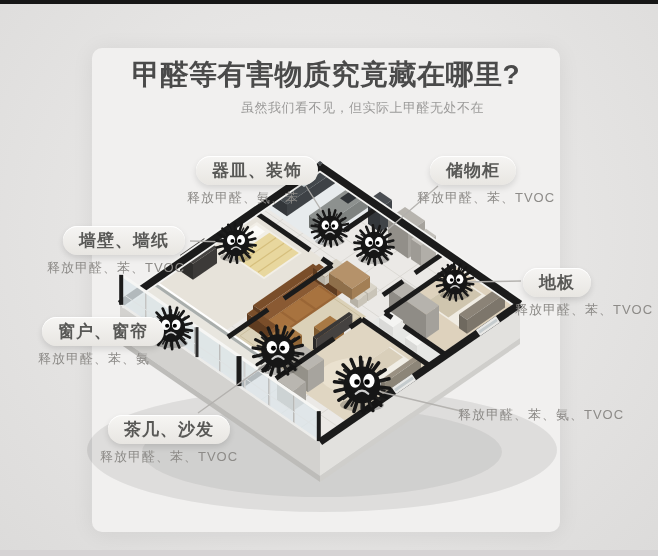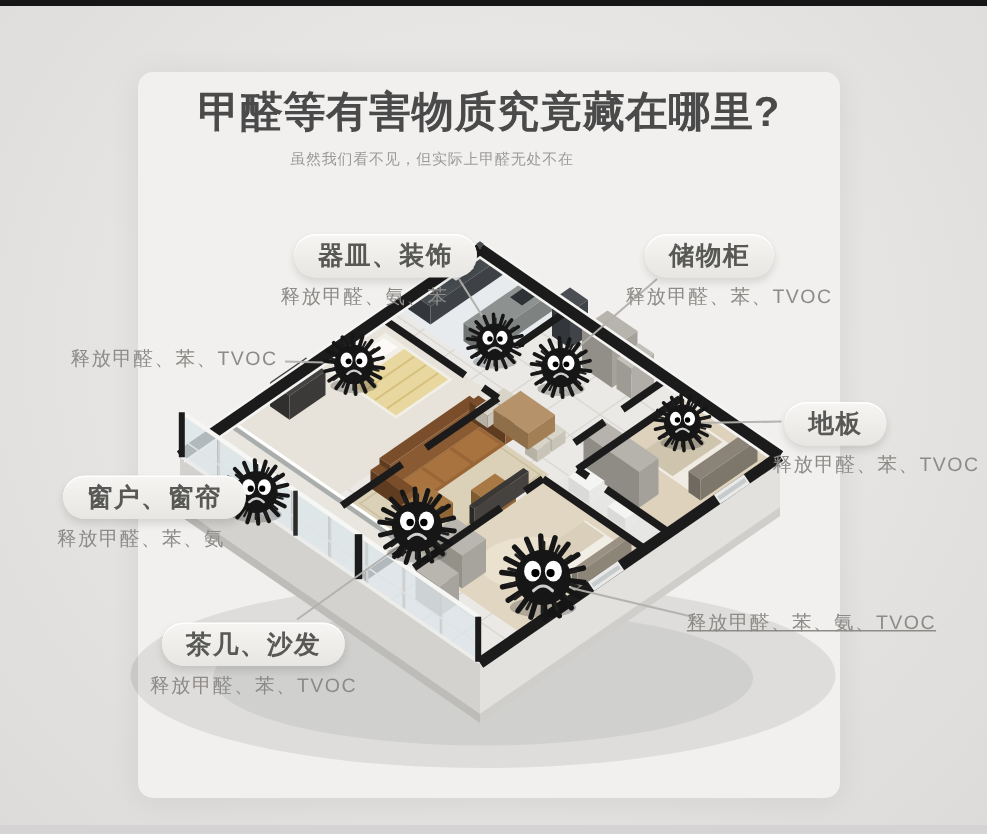--- a/index.html
+++ b/index.html
@@ -13,40 +13,40 @@
   .card{
     position:absolute;left:92px;top:48px;width:468px;height:484px;
     background:#f1f0ef;border-radius:10px;
     box-shadow:0 2px 22px rgba(0,0,0,0.07);
   }
   .title{
     position:absolute;left:92px;top:56px;width:468px;text-align:center;
     font-size:28px;font-weight:800;color:#4a4a4a;letter-spacing:0.5px;white-space:nowrap;
   }
   .subtitle{
-    position:absolute;left:92px;top:99px;width:392px;text-align:center;
-    font-size:10px;color:#9b9a99;letter-spacing:0.5px;white-space:nowrap;
+    position:absolute;left:92px;top:99px;width:392px;text-align:right;
+    font-size:13px;color:#9b9a99;letter-spacing:0.5px;white-space:nowrap;
   }
   #plan{position:absolute;left:0;top:0;}
   .label{position:absolute;transform:translateX(-50%);text-align:center;z-index:5;}
   .pill{
     display:inline-block;padding:3px 16px;border-radius:20px;white-space:nowrap;
     background:linear-gradient(#f6f5f3,#e8e6e2);
     box-shadow:0 3px 6px rgba(0,0,0,0.12), inset 0 1px 0 #ffffff;
     font-size:17px;font-weight:700;color:#585856;letter-spacing:1px;
   }
   .release{
     margin-top:4px;font-size:13px;color:#8d8b88;letter-spacing:1px;white-space:nowrap;
   }
   .lab-vessels  .release{margin-left:-28px;}
   .lab-storage  .release{margin-left:26px;}
   .lab-wallpaper .release{margin-left:-16px;}
   .lab-floor    .release{margin-left:54px;}
   .lab-window   .release{margin-left:-18px;text-align:center;}
-  .lab-bed      .release{margin-left:66px;text-decoration:underline;}
+  .lab-bed      .release{margin-left:66px;}
 </style>
 </head>
 <body>
 
 <div class="stage">
   <div class="card"></div>
   <div class="topbar"></div>
   <div class="bottombar"></div>
 
   <div class="title">甲醛等有害物质究竟藏在哪里?</div>
@@ -531,20 +531,21 @@
 
   <div class="label lab-vessels" style="left:257px;top:156px;">
     <span class="pill">器皿、装饰</span>
     <div class="release">释放甲醛、氨、苯</div>
   </div>
   <div class="label lab-storage" style="left:473px;top:156px;">
     <span class="pill">储物柜</span>
     <div class="release">释放甲醛、苯、TVOC</div>
   </div>
   <div class="label lab-wallpaper" style="left:124px;top:226px;">
+    <span class="pill">墙壁、墙纸</span>
     <div class="release">释放甲醛、苯、TVOC</div>
   </div>
   <div class="label lab-floor" style="left:557px;top:268px;">
     <span class="pill">地板</span>
     <div class="release">释放甲醛、苯、TVOC</div>
   </div>
   <div class="label lab-window" style="left:103px;top:317px;">
     <span class="pill">窗户、窗帘</span>
     <div class="release">释放甲醛、苯、氨</div>
   </div>

